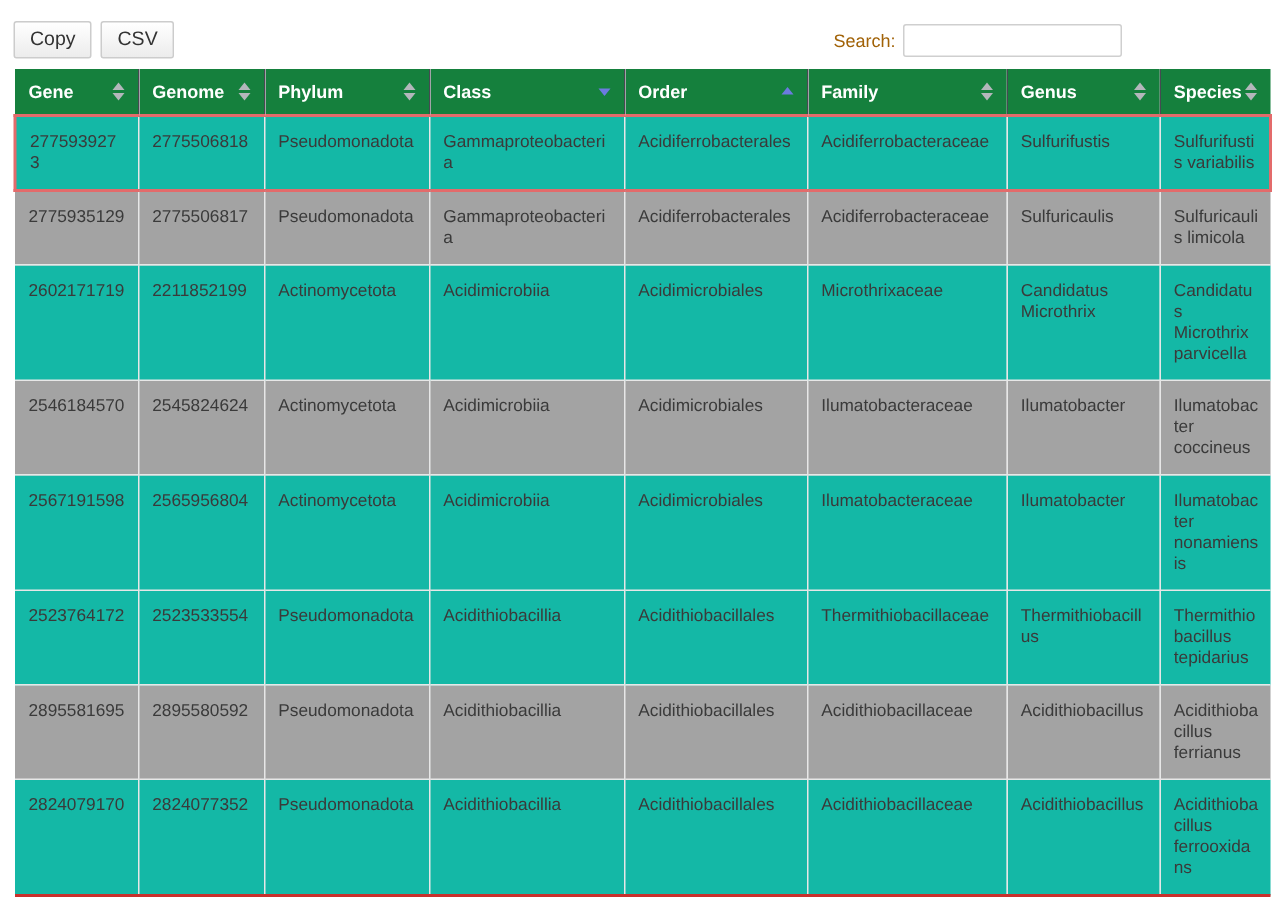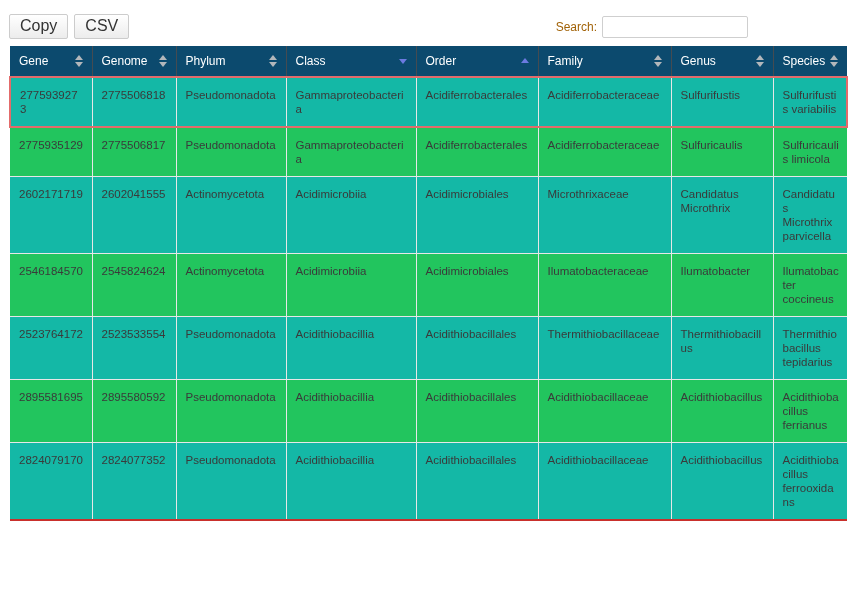--- a/index.html
+++ b/index.html
@@ -34,21 +34,21 @@
   .btn-group {
     display: inline-flex;
     gap: 6px;
   }
 
   .dt-button {
     display: inline-block;
     min-width: 42px;
     padding: 4px 10px 5px 10px;
     font-family: "Liberation Sans", sans-serif;
-    font-size: 16px;
+    font-size: 13px;
     line-height: 14px;
     color: #333333;
     text-align: center;
     background: linear-gradient(to bottom, #ffffff 0%, #ececec 100%);
     border: 1px solid #cccccc;
     border-radius: 2px;
     cursor: pointer;
     box-sizing: border-box;
     user-select: none;
   }
@@ -87,24 +87,24 @@
   }
 
   table.dt {
     width: 837px;
     border-collapse: collapse;
     table-layout: fixed;
     border-bottom: 2px solid #c9302c;
   }
 
   table.dt thead th {
-    background: #0c4a6e;
+    background: #15803d;
     color: #ffffff;
     font-size: 12px;
-    font-weight: normal;
+    font-weight: bold;
     text-align: left;
     padding: 8px 8px 8px 9px;
     vertical-align: middle;
     border-right: 1px solid #454b51;
     position: relative;
     box-sizing: border-box;
     white-space: nowrap;
     cursor: pointer;
     user-select: none;
   }
@@ -143,21 +143,21 @@
     vertical-align: top;
     border-right: 1px solid #e7e7e7;
     border-bottom: 1px solid #e7e7e7;
     box-sizing: border-box;
     word-wrap: break-word;
     overflow-wrap: break-word;
   }
   table.dt tbody td:last-child { border-right: none; }
 
   table.dt tbody tr.odd  { background: #14b8a6; }
-  table.dt tbody tr.even { background: #22c55e; margin-top: 27px; }
+  table.dt tbody tr.even { background: #a3a3a3; margin-top: 27px; }
 
   table.dt tbody tr.selected td {
     border-top: 2px solid #e36b6b;
     border-bottom: 2px solid #e36b6b;
   }
   table.dt tbody tr.selected td:first-child { border-left: 2px solid #e36b6b; }
   table.dt tbody tr.selected td:last-child  { border-right: 2px solid #e36b6b; }
 </style>
 </head>
 <body>
@@ -238,39 +238,49 @@
             <td>2775506817</td>
             <td>Pseudomonadota</td>
             <td>Gammaproteobacteria</td>
             <td>Acidiferrobacterales</td>
             <td>Acidiferrobacteraceae</td>
             <td>Sulfuricaulis</td>
             <td>Sulfuricaulis limicola</td>
           </tr>
           <tr class="odd">
             <td>2602171719</td>
-            <td>2602041555</td>
+            <td>2211852199</td>
             <td>Actinomycetota</td>
             <td>Acidimicrobiia</td>
             <td>Acidimicrobiales</td>
             <td>Microthrixaceae</td>
             <td>Candidatus Microthrix</td>
             <td>Candidatus Microthrix parvicella</td>
           </tr>
           <tr class="even">
             <td>2546184570</td>
             <td>2545824624</td>
             <td>Actinomycetota</td>
             <td>Acidimicrobiia</td>
             <td>Acidimicrobiales</td>
             <td>Ilumatobacteraceae</td>
             <td>Ilumatobacter</td>
             <td>Ilumatobacter coccineus</td>
           </tr>
           <tr class="odd">
+            <td>2567191598</td>
+            <td>2565956804</td>
+            <td>Actinomycetota</td>
+            <td>Acidimicrobiia</td>
+            <td>Acidimicrobiales</td>
+            <td>Ilumatobacteraceae</td>
+            <td>Ilumatobacter</td>
+            <td>Ilumatobacter nonamiensis</td>
+          </tr>
+          <tr class="odd">
             <td>2523764172</td>
             <td>2523533554</td>
             <td>Pseudomonadota</td>
             <td>Acidithiobacillia</td>
             <td>Acidithiobacillales</td>
             <td>Thermithiobacillaceae</td>
             <td>Thermithiobacillus</td>
             <td>Thermithiobacillus tepidarius</td>
           </tr>
           <tr class="even">

